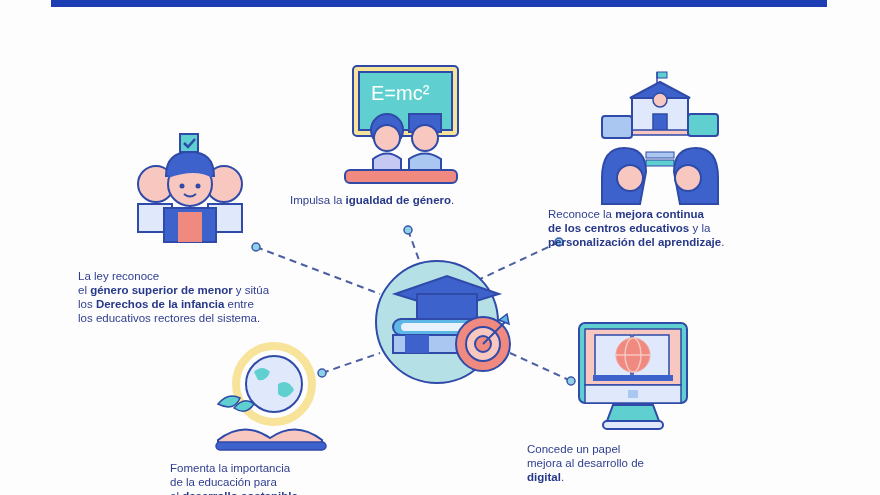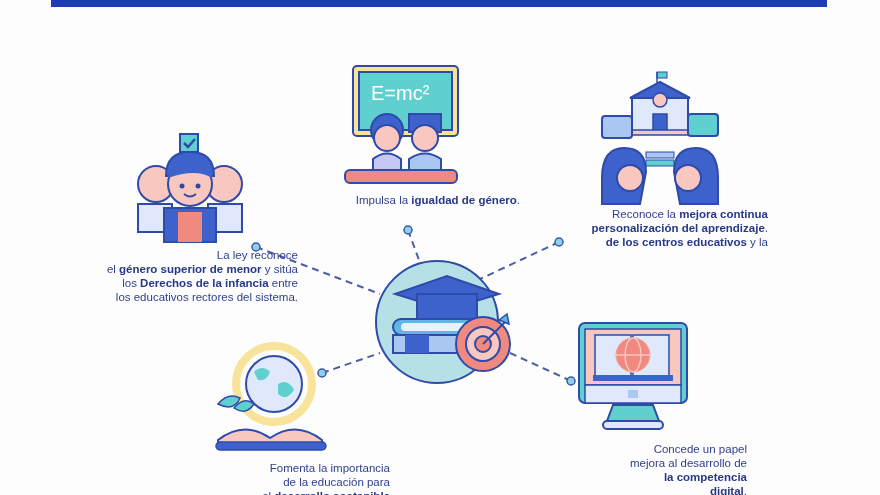--- a/index.html
+++ b/index.html
@@ -1,18 +1,18 @@
 <!DOCTYPE html>
 <html><head>
 <meta charset="utf-8">
 <style>
   html, body { margin:0; padding:0; }
   body { width:880px; height:495px; background:#fdfdfd; position:relative; overflow:hidden; font-family:"Liberation Sans", sans-serif; color:#2f3e8f; }
   .topbar { position:absolute; left:51px; top:0; width:776px; height:7px; background:#1c3db4; }
-  .caption { position:absolute; text-align:right; font-size:11.5px; line-height:14px; color:#2f3e8f; }
+  .caption { position:absolute; text-align:left; font-size:11.5px; line-height:14px; color:#2f3e8f; }
   .caption b { font-weight:bold; color:#273889; }
   svg.icon { position:absolute; overflow:visible; }
   #lines { position:absolute; left:0; top:0; width:880px; height:495px; }
 </style>
 </head>
 <body>
 
 <div class="topbar"></div>
 
 <svg id="lines">
@@ -70,21 +70,21 @@
   <rect x="72" y="72" width="34" height="28" fill="#dfe9fb" stroke="#2f4aa8" stroke-width="2"></rect>
   <path d="M30 44 Q30 20 54 20 Q78 20 78 44 Z" fill="#3d62cc" stroke="#2f4aa8" stroke-width="2"></path>
   <circle cx="54" cy="52" r="22" fill="#f7c7c0" stroke="#2f4aa8" stroke-width="2"></circle>
   <path d="M32 46 Q34 26 54 26 Q76 26 76 46 Q60 36 32 46 Z" fill="#3d62cc"></path>
   <circle cx="46" cy="54" r="2.5" fill="#2f4aa8"></circle>
   <circle cx="62" cy="54" r="2.5" fill="#2f4aa8"></circle>
   <path d="M48 62 Q54 67 60 62" stroke="#2f4aa8" stroke-width="2" fill="none"></path>
   <rect x="28" y="76" width="52" height="34" fill="#3d62cc" stroke="#2f4aa8" stroke-width="2"></rect>
   <rect x="42" y="80" width="24" height="30" fill="#f08a80"></rect>
 </svg>
-<div class="caption" style="left:78px;top:248px;width:220px;">
+<div class="caption" style="left:78px;top:269px;width:220px;">
     <div><span>La ley reconoce</span></div>
     <div><span>el </span><b>género superior de menor</b><span> y sitúa</span></div>
     <div><span>los </span><b>Derechos de la infancia</b><span> entre</span></div>
     <div><span>los educativos rectores del sistema.</span></div>
   </div>
 
 <svg class="icon" style="left:600px;top:72px;" width="120" height="132" viewBox="0 0 120 132">
   <rect x="57" y="0" width="10" height="6" fill="#5fd0cf" stroke="#2f4aa8" stroke-width="1"></rect>
   <line x1="57" y1="0" x2="57" y2="12" stroke="#2f4aa8" stroke-width="1.5"></line>
   <polygon points="30,26 60,10 90,26" fill="#3d62cc" stroke="#2f4aa8" stroke-width="2"></polygon>
@@ -96,22 +96,22 @@
   <rect x="88" y="42" width="30" height="22" rx="3" fill="#5fd0cf" stroke="#2f4aa8" stroke-width="2"></rect>
   <path d="M2 106 Q2 76 24 76 Q46 76 46 100 L40 132 L2 132 Z" fill="#3d62cc" stroke="#2f4aa8" stroke-width="2"></path>
   <circle cx="30" cy="106" r="13" fill="#f7c7c0" stroke="#2f4aa8" stroke-width="2"></circle>
   <path d="M118 106 Q118 76 96 76 Q74 76 74 100 L80 132 L118 132 Z" fill="#3d62cc" stroke="#2f4aa8" stroke-width="2"></path>
   <circle cx="88" cy="106" r="13" fill="#f7c7c0" stroke="#2f4aa8" stroke-width="2"></circle>
   <rect x="46" y="80" width="28" height="6" fill="#a9c7f0" stroke="#2f4aa8" stroke-width="1"></rect>
   <rect x="46" y="88" width="28" height="6" fill="#5fd0cf" stroke="#2f4aa8" stroke-width="1"></rect>
 </svg>
 <div class="caption" style="left:548px;top:207px;width:220px;">
     <div><span>Reconoce la </span><b>mejora continua</b></div>
+    <div><b>de los centros educativos</b><span> y la</span></div>
     <div><b>personalización del aprendizaje</b><span>.</span></div>
-    <div><b>de los centros educativos</b><span> y la</span></div>
   </div>
 
 <svg class="icon" style="left:214px;top:342px;" width="115" height="110" viewBox="0 0 115 110">
   <circle cx="60" cy="42" r="38" fill="none" stroke="#f7e39a" stroke-width="8"></circle>
   <circle cx="60" cy="42" r="28" fill="#dfe9fb" stroke="#2f4aa8" stroke-width="2"></circle>
   <path d="M40 30 Q48 22 56 30 Q52 40 44 38 Z" fill="#5fd0cf"></path>
   <path d="M64 42 Q74 36 80 48 Q72 60 64 52 Z" fill="#5fd0cf"></path>
   <path d="M4 62 Q14 50 26 56 Q20 70 4 62 Z" fill="#5fd0cf" stroke="#2f4aa8" stroke-width="1.5"></path>
   <path d="M20 66 Q30 54 40 62 Q32 74 20 66 Z" fill="#5fd0cf" stroke="#2f4aa8" stroke-width="1.5"></path>
   <path d="M4 98 Q30 78 56 96 Q82 78 108 98 V102 H4 Z" fill="#f7c7c0" stroke="#2f4aa8" stroke-width="2"></path>
@@ -132,15 +132,14 @@
   <rect x="16" y="54" width="80" height="6" fill="#3d62cc"></rect>
   <circle cx="56" cy="34" r="17" fill="#f08a80" stroke="#f5a49b" stroke-width="1"></circle>
   <ellipse cx="56" cy="34" rx="8" ry="17" fill="none" stroke="#f7c7c0" stroke-width="1.5"></ellipse>
   <line x1="39" y1="34" x2="73" y2="34" stroke="#f7c7c0" stroke-width="1.5"></line>
   <path d="M36 84 H76 L82 100 H30 Z" fill="#5fd0cf" stroke="#2f4aa8" stroke-width="2"></path>
   <rect x="26" y="100" width="60" height="8" rx="4" fill="#dfe9fb" stroke="#2f4aa8" stroke-width="2"></rect>
 </svg>
 <div class="caption" style="left:527px;top:442px;width:220px;">
     <div><span>Concede un papel</span></div>
     <div><span>mejora al desarrollo de</span></div>
-    <div><b>la competencia</b></div>
     <div><b>digital</b><span>.</span></div>
   </div>
 
 </body></html>

